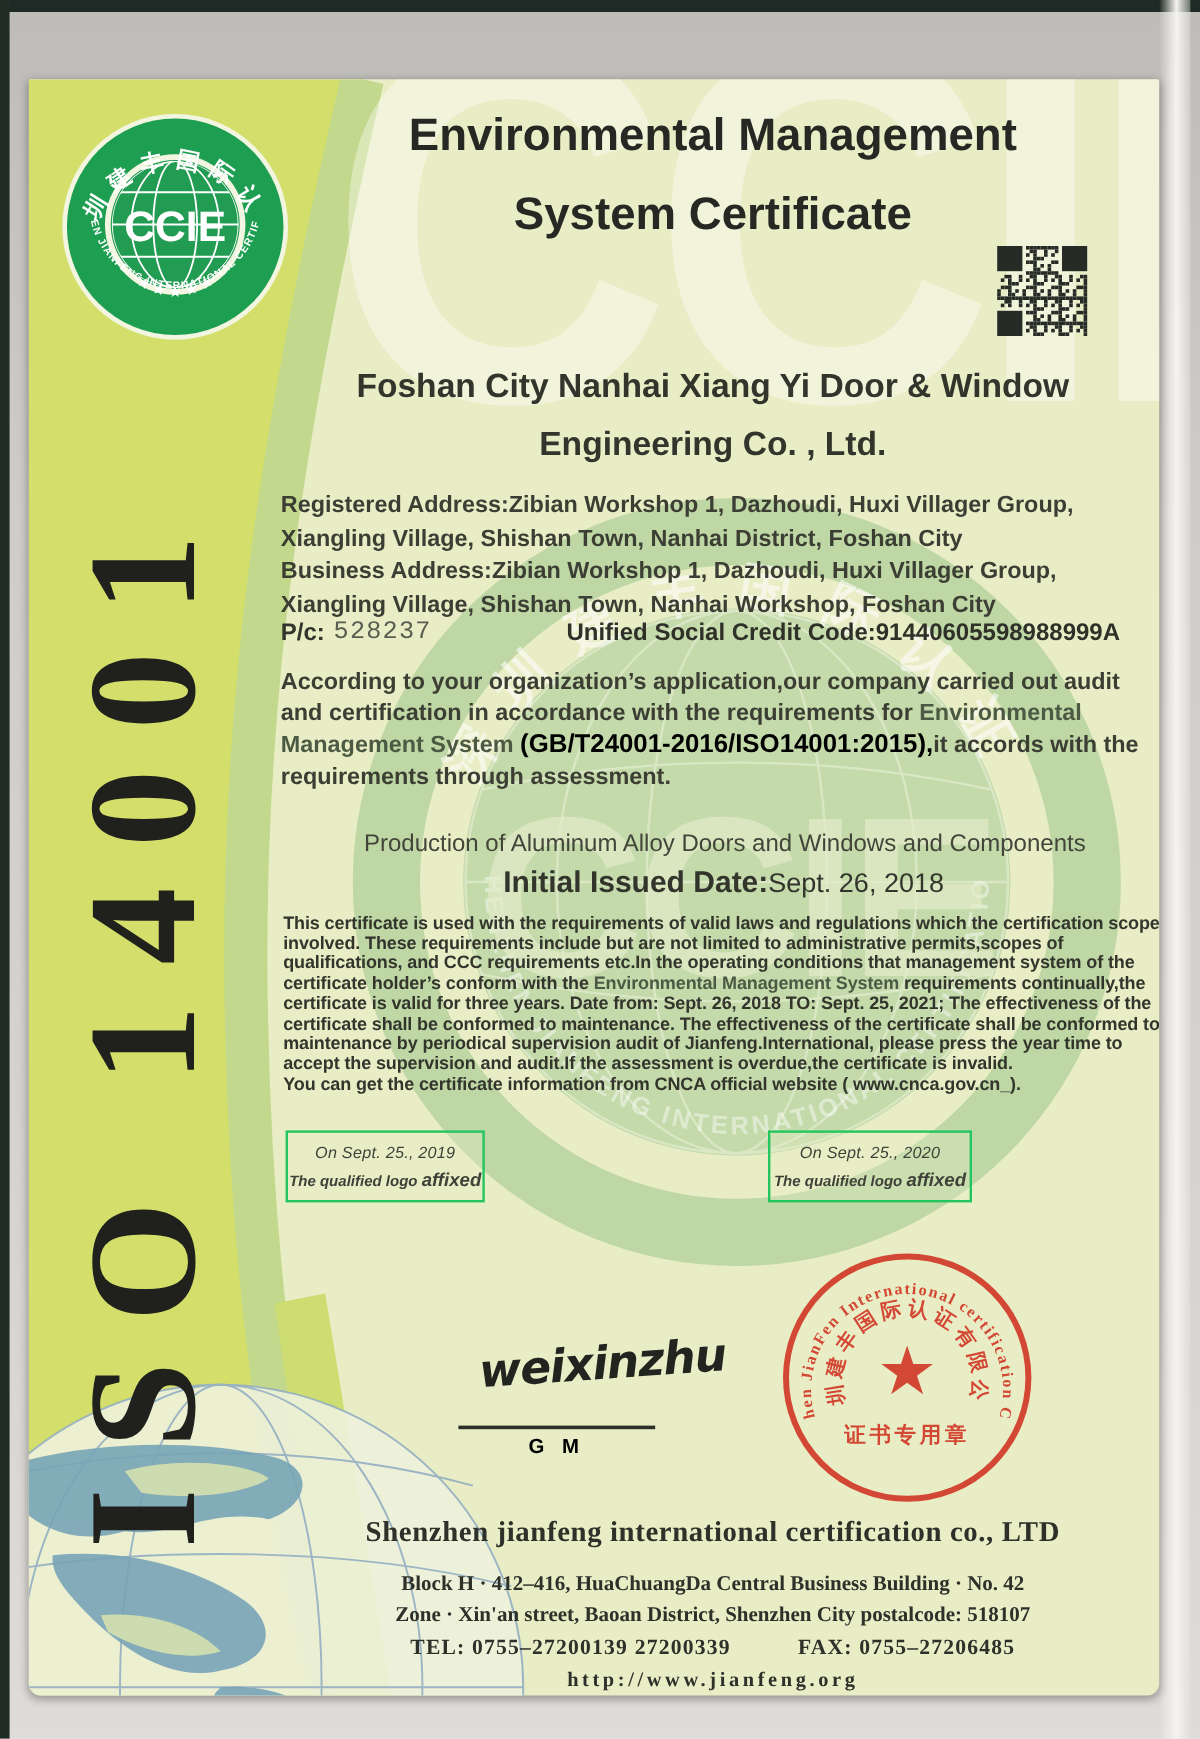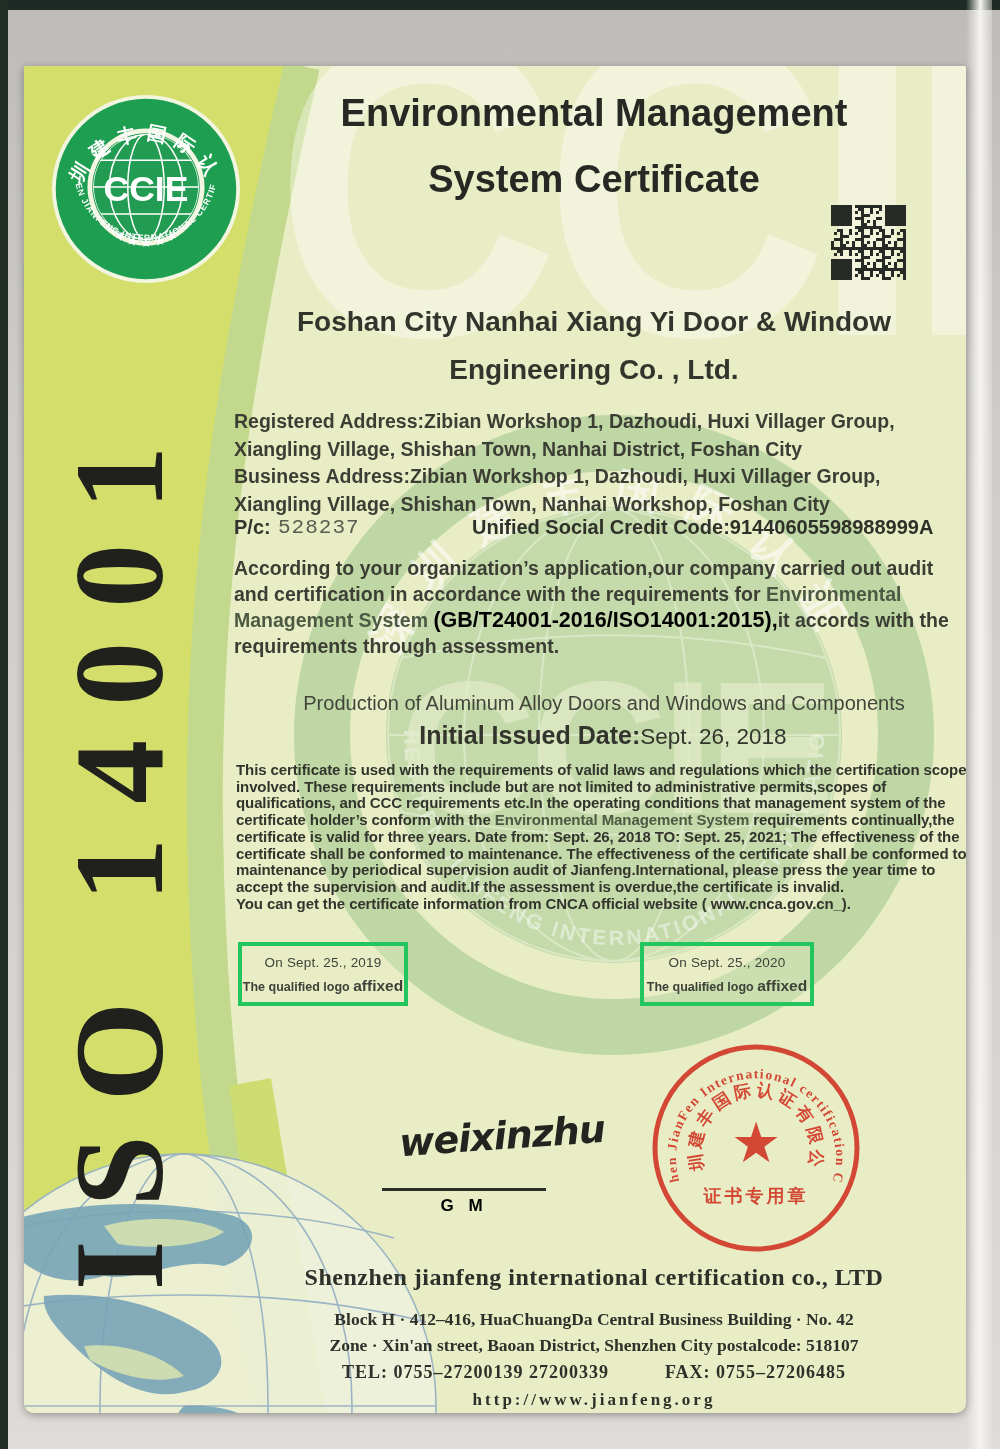--- a/index.html
+++ b/index.html
@@ -72,22 +72,22 @@
   .scope-text{position:absolute;left:160px;top:626px;width:840px;text-align:center;
     font-size:20px;font-weight:500;color:#43453a;}
   .issued{position:absolute;left:210px;top:655px;width:738px;text-align:center;color:#33352c;}
   .issued .lbl{font-weight:bold;font-size:25px;}
   .issued .val{font-size:22.5px;font-weight:500;}
 
   .fine{position:absolute;left:212px;top:696px;width:740px;
     font-size:15px;font-weight:700;color:#33352c;line-height:16.7px;letter-spacing:-.1px;}
   .fine p{margin:0;}
 
-  .qbox{position:absolute;top:876px;height:56px;border:4px solid #22c55e;
-    text-align:center;color:#3f4138;background:rgba(233,237,198,.3);}
+  .qbox{position:absolute;top:876px;height:56px;border:2px solid #22c55e;
+    text-align:center;color:#3f4138;background:rgba(233,237,198,.3);font-style:italic;}
   .qbox1{left:214px;width:162px;} .qbox2{left:616px;width:166px;}
   .qbox .l1{margin-top:9px;font-size:13.5px;font-weight:500;letter-spacing:.2px;}
   .qbox .l2{margin-top:7px;font-size:12.5px;font-weight:bold;}
   .qbox .l2 .aff{font-size:15.5px;font-weight:600;}
 
   .signature{position:absolute;left:368px;top:1048px;width:220px;text-align:center;
     font-family:"DejaVu Sans",sans-serif;font-style:italic;font-weight:bold;
     font-size:38px;color:#22241f;transform:rotate(-4deg);letter-spacing:-1px;}
   .sig-line{position:absolute;left:358px;top:1122px;width:164px;height:3px;background:#2c2e27;}
   .sig-role{position:absolute;left:358px;top:1130px;width:164px;text-align:center;

